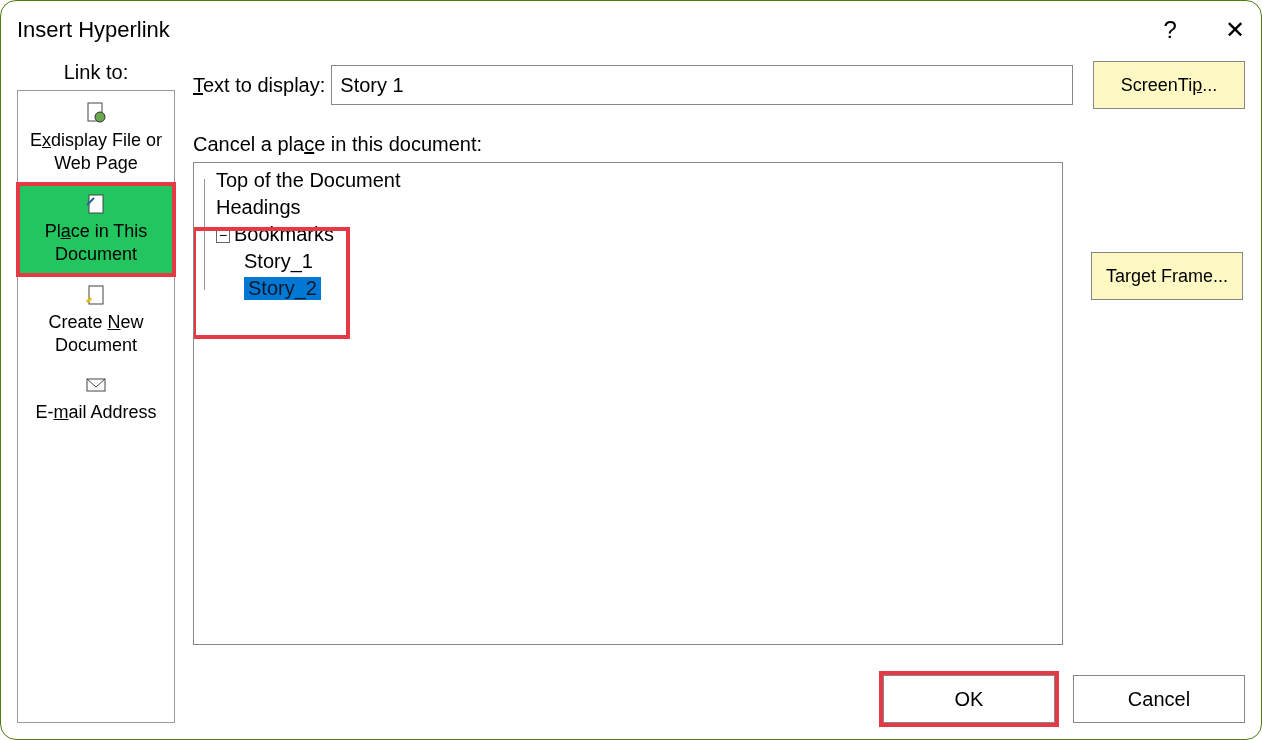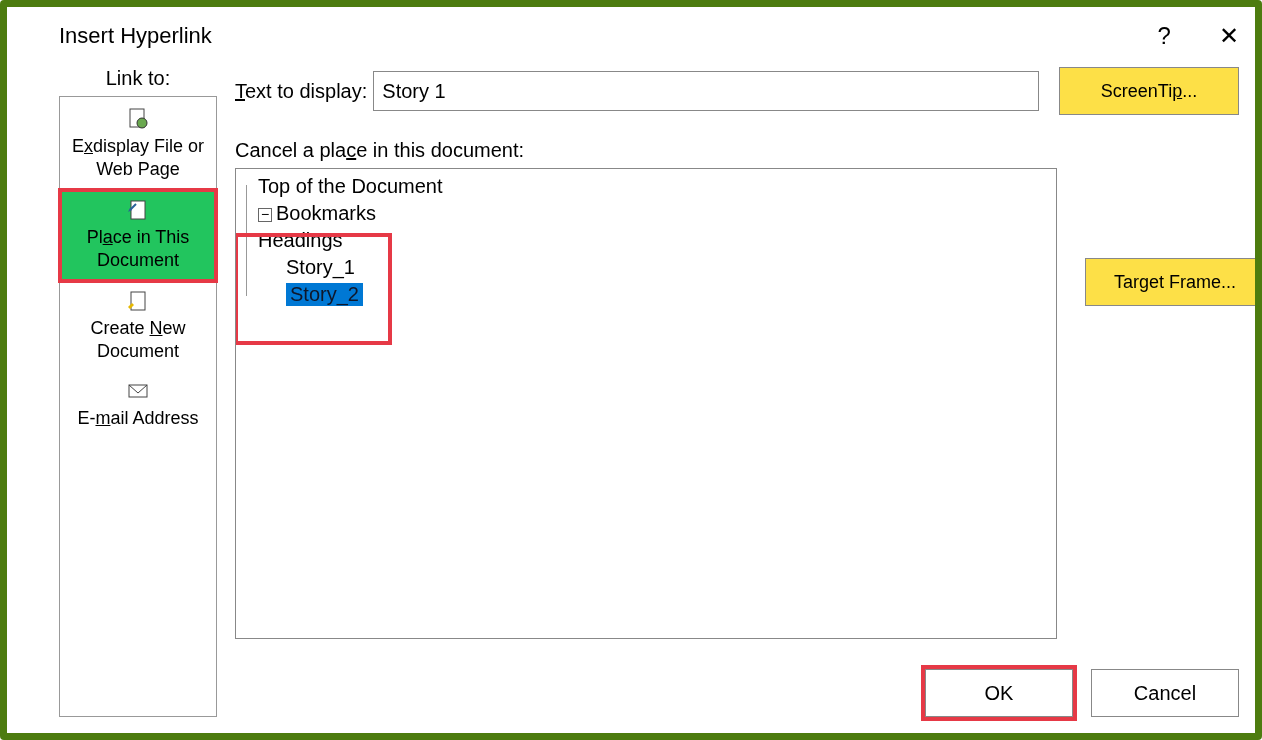--- a/index.html
+++ b/index.html
@@ -7,26 +7,25 @@
     margin: 0;
     padding: 0;
     font-family: "Segoe UI", Tahoma, sans-serif;
     font-size: 18px;
     background: #fff;
     color: #000;
   }
   .dialog {
     width: 1262px;
     height: 740px;
-    border: 7px solid #4d7c0f;
-    border-radius: 4px;
+    border: 1px solid #4d7c0f;
+    border-radius: 16px;
     position: relative;
     background: #fff;
     overflow: hidden;
-    padding-left: 36px;
   }
   .titlebar {
     display: flex;
     align-items: center;
     justify-content: space-between;
     padding: 8px 16px 0 16px;
     height: 50px;
   }
   .titlebar-left {
     font-size: 22px;
@@ -104,24 +103,24 @@
   }
   .text-input {
     flex: 1;
     height: 40px;
     border: 1px solid #888;
     font-size: 20px;
     padding: 4px 8px;
     font-family: inherit;
   }
   .screentip-btn, .targetframe-btn {
-    width: 180px;
+    width: 152px;
     height: 48px;
     border: 1px solid #888;
-    background: #fde047;
+    background: #fef9c3;
     font-size: 18px;
     font-family: inherit;
     cursor: pointer;
     margin-left: 14px;
   }
   .select-label {
     font-size: 20px;
     margin-bottom: 6px;
   }
   .tree-and-side {
@@ -189,21 +188,21 @@
     display: flex;
     flex-direction: column;
   }
   .bottom-buttons {
     display: flex;
     justify-content: flex-end;
     gap: 18px;
     padding-top: 30px;
   }
   .btn {
-    width: 148px;
+    width: 172px;
     height: 48px;
     border: 1px solid #888;
     background: #fff;
     font-size: 20px;
     font-family: inherit;
     cursor: pointer;
   }
   .btn.ok-highlight {
     outline: 4px solid #e63946;
     outline-offset: 0;
@@ -275,24 +274,24 @@
         <button class="screentip-btn"><span>ScreenTi</span><span class="underline-char">p</span><span>...</span></button>
       </div>
 
       <div class="select-label"><span>Cancel a pla</span><span class="underline-char">c</span><span>e in this document:</span></div>
 
       <div class="tree-and-side">
 
         <div class="tree-box">
           <div class="tree-root">
             <div class="tree-item">Top of the Document</div>
+            <div class="tree-item">Headings</div>
             <div class="tree-item">
               <span class="tree-expand">−</span><span>Bookmarks</span>
             </div>
-            <div class="tree-item">Headings</div>
             <div class="tree-children">
               <div class="tree-item">Story_1</div>
               <div class="tree-item"><span class="tree-selected">Story_2</span></div>
             </div>
           </div>
           <div class="bookmarks-highlight" style="left:-2px; top:64px; width:158px; height:112px;"></div>
         </div>
 
         <div class="side-btns">
           <div style="height:90px"></div>

